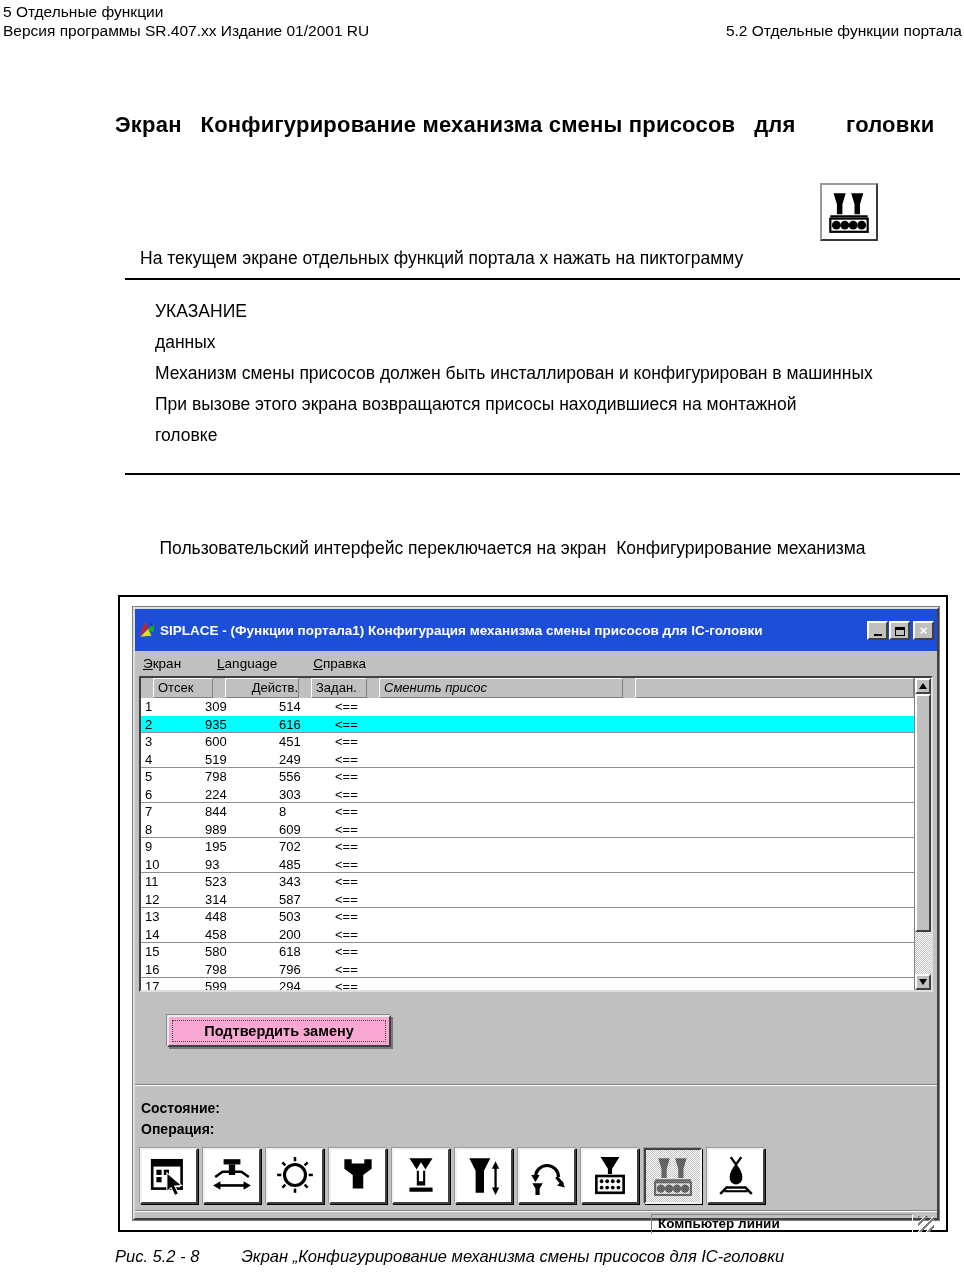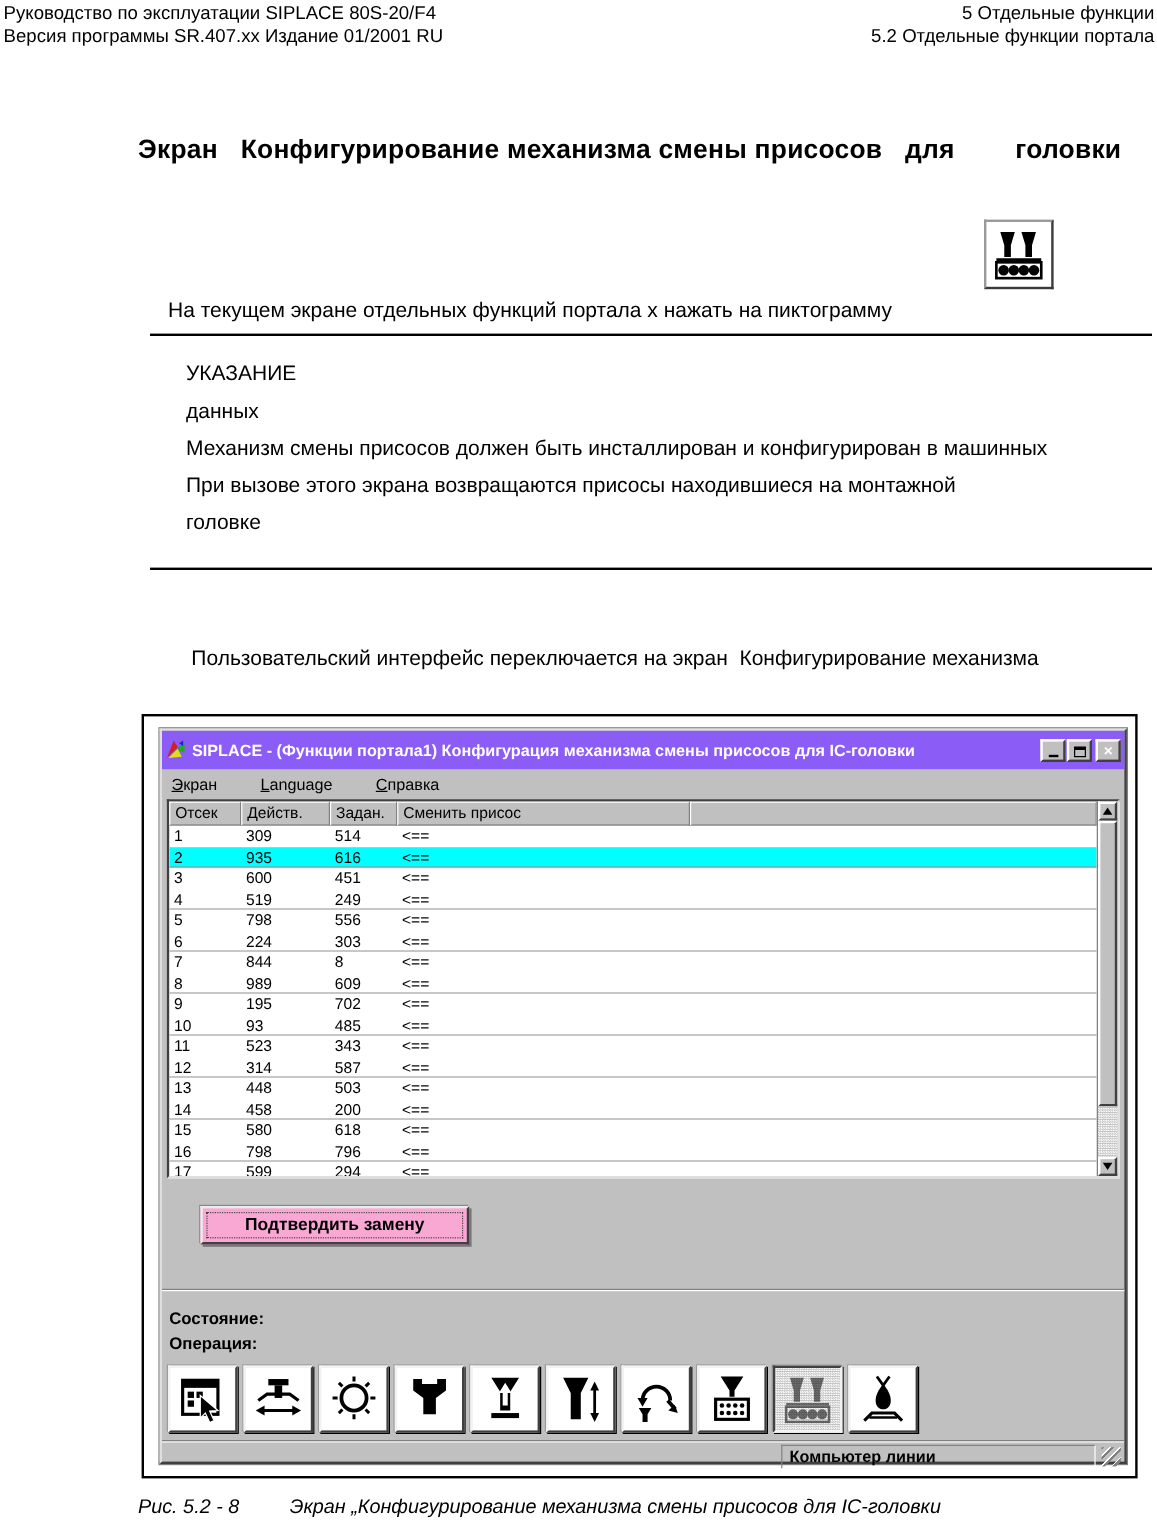--- a/index.html
+++ b/index.html
@@ -27,38 +27,38 @@
   .para2 { position:absolute; top:494px; left:140px; font-size:17.5px; line-height:36px; white-space:pre; }
   .ref-link { display:inline-block; width:55px; border-bottom:2px solid #cc0000; height:14px; vertical-align:baseline; }
 
   
   .figure { position:absolute; top:595px; left:118px; width:830px; height:637px; border:2px solid #000; background:#fff; }
 
   
   .win { position:absolute; top:10px; left:13px; width:806px; height:613px; background:#c0c0c0;
          border:2px solid; border-color:#dfdfdf #404040 #404040 #dfdfdf; box-shadow:0 0 0 1px #808080;
          font-size:13.5px; display:flex; flex-direction:column; }
-  .titlebar { height:32px; background:#8b5cf6; color:#fff; display:flex; align-items:center; padding:0 3px; flex:0 0 auto; }
+  .titlebar { height:42px; background:#1d4ed8; color:#fff; display:flex; align-items:center; padding:0 3px; flex:0 0 auto; }
   .titlebar .ttl { flex:1; font-weight:bold; font-size:13.5px; margin-left:4px; white-space:nowrap; overflow:hidden; }
   .winbtn { width:21px; height:19px; background:#c0c0c0; border:2px solid; border-color:#fff #404040 #404040 #fff;
             display:flex; align-items:flex-end; justify-content:center; margin-left:1px; position:relative; }
   .winbtn.close { margin-left:3px; align-items:center; font-weight:bold; font-size:13px; line-height:1; }
   .g-min { width:8px; height:2px; background:#000; margin-bottom:2px; }
   .g-max { width:10px; height:9px; border:1px solid #000; border-top:3px solid #000; margin-bottom:2px; }
 
   .menubar { height:25px; display:flex; align-items:center; padding-left:8px; gap:36px; flex:0 0 auto; }
   .menu-item { display:inline-block; }
   .menu-item::first-letter { text-decoration:underline; }
 
   
   .tablewrap { margin:0 4px; height:316px; border:2px solid; border-color:#404040 #dfdfdf #dfdfdf #404040; background:#fff; display:flex; flex:0 0 auto; }
   .tcontent { flex:1; display:flex; flex-direction:column; overflow:hidden; }
   .theadrow { display:flex; height:20px; background:#c0c0c0; flex:0 0 auto; }
-  .thcell { border:1px solid; border-color:#fff #808080 #808080 #fff; padding:1px 0 0 4px; font-size:13px; overflow:hidden; white-space:nowrap; }
-  .thcell.c0 { width:60px; } .thcell.c1 { width:74px; } .thcell.c2 { width:56px; } .thcell.c3 { width:244px; } .thcell.fill { flex:1; }
+  .thcell { border:1px solid; border-color:#fff #808080 #808080 #fff; padding:1px 0 0 4px; font-size:13px; overflow:hidden; white-space:nowrap;margin-left:12px; }
+  .thcell.c0 { width:60px; } .thcell.c1 { width:74px;text-align:right; } .thcell.c2 { width:56px; } .thcell.c3 { width:244px;font-style:italic; } .thcell.fill { flex:1; }
   .tbody { flex:1; overflow:hidden; }
   .trow { display:flex; height:17.5px; font-size:13px; line-height:17px; }
   .trow.sel { background:#00ffff; }
   .trow.pair { box-shadow: inset 0 -1px 0 #8f8f8f; }
   .trow.clip { height:12px; overflow:hidden; }
   .tcell { padding-left:4px; white-space:nowrap; overflow:hidden; }
   .tcell.c0 { width:60px; } .tcell.c1 { width:74px; } .tcell.c2 { width:56px; } .tcell.c3 { flex:1; }
 
   
   .vscroll { width:17px; background:#c0c0c0; display:flex; flex-direction:column; border-left:1px solid #808080; }
@@ -97,21 +97,20 @@
   
   .caption { position:absolute; top:1247px; left:115px; font-style:italic; font-size:16.5px; display:flex; gap:42px; }
 </style>
 </head>
 <body>
 
 <div class="page">
 
   <div class="doc-header">
     <div class="hrow">
-      <span>Руководство по эксплуатации SIPLACE 80S-20/F4</span>
       <span>5 Отдельные функции</span>
     </div>
     <div class="hrow">
       <span>Версия программы SR.407.xx  Издание 01/2001 RU</span>
       <span>5.2 Отдельные функции портала</span>
     </div>
   </div>
 
   <div class="doc-title">Экран   Конфигурирование механизма смены присосов   для        головки</div>
 

